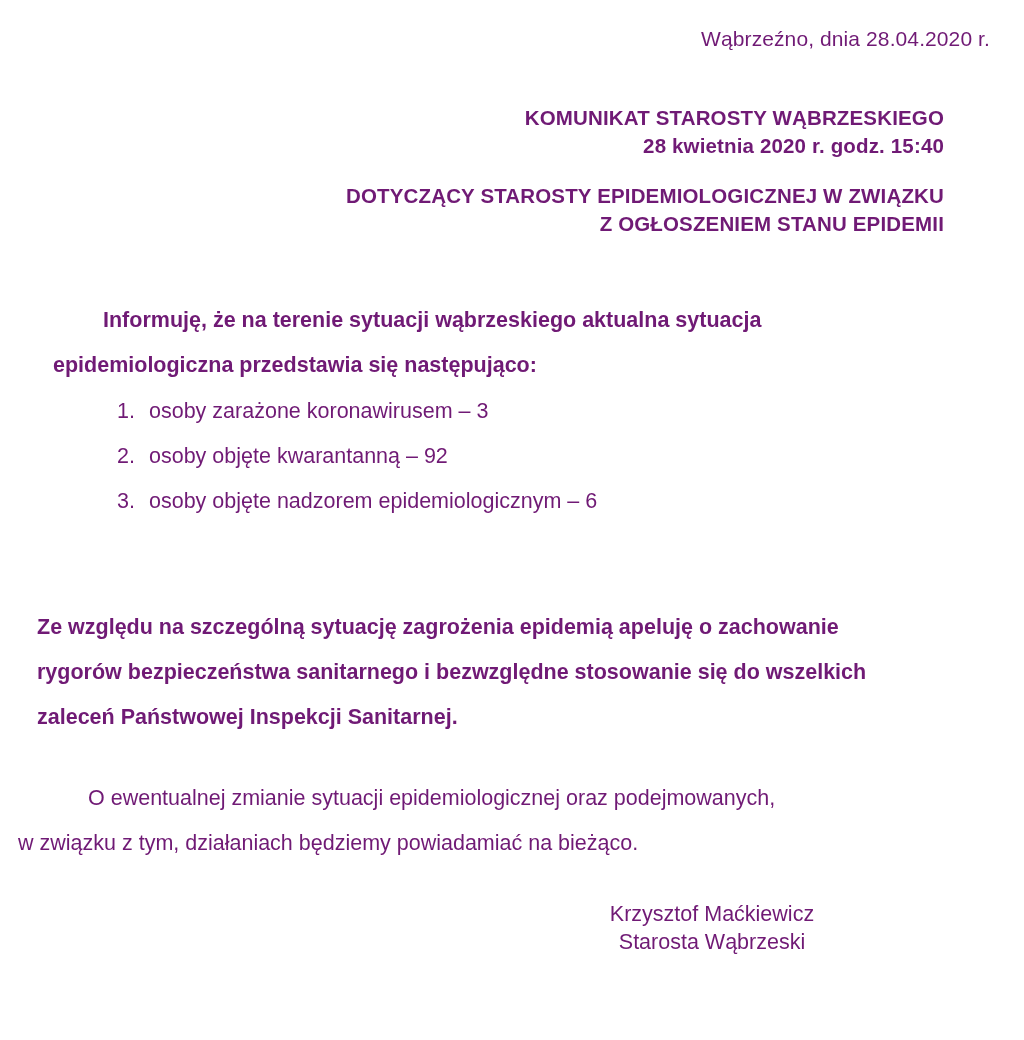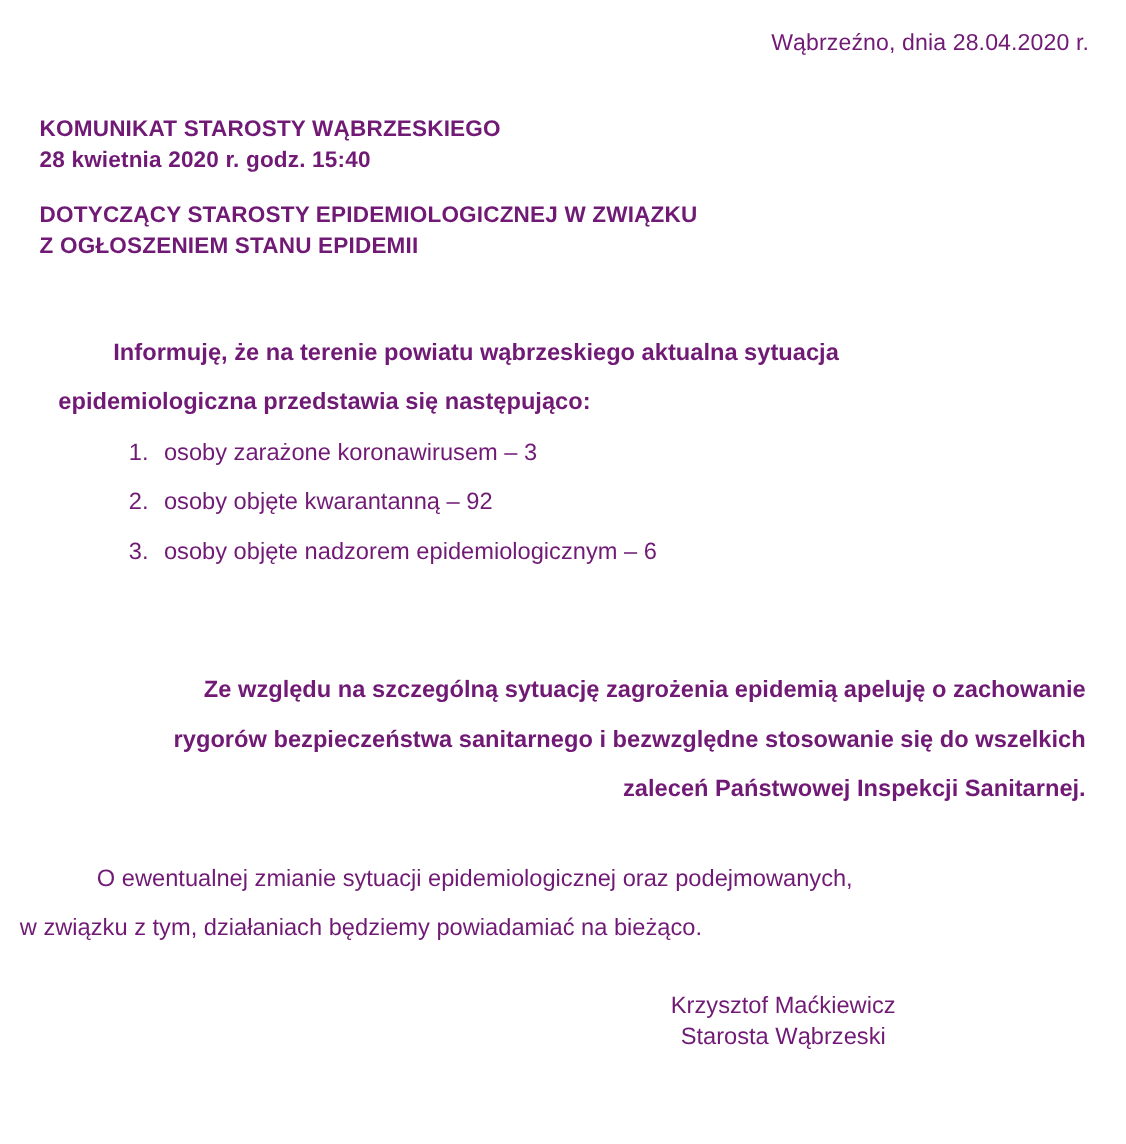--- a/index.html
+++ b/index.html
@@ -30,23 +30,22 @@
     letter-spacing: 0.1px;
     white-space: nowrap;
   }
 
   
   .title-block {
     position: absolute;
     top: 104px;
     left: 0;
     width: 944px;
-    text-align: left;
+    text-align: right;
     font-weight: bold;
-    padding-left: 36px;
   }
   .title-group-1 {
     font-size: 20.5px;
     line-height: 28px;
     letter-spacing: 0.15px;
   }
   .title-group-2 {
     margin-top: 22px;
     font-size: 20.5px;
     line-height: 28px;
@@ -94,21 +93,21 @@
   .stat-list li {
     padding-left: 8px;
   }
 
   
   #para-appeal {
     top: 605px;
     left: 37px;
     width: 950px;
     font-weight: bold;
-    text-align: right;
+    text-align: left;
     line-height: 45px;
   }
   #para-appeal .cline { display: block; white-space: nowrap; }
 
   
   #para-closing {
     top: 776px;
     left: 18px;
     width: 957px;
     font-weight: normal;
@@ -141,21 +140,21 @@
     <div class="title-group-1">
       <span class="title-line">KOMUNIKAT STAROSTY WĄBRZESKIEGO</span>
       <span class="title-line">28 kwietnia 2020 r. godz. 15:40</span>
     </div>
     <div class="title-group-2">
       <span class="title-line">DOTYCZĄCY STAROSTY EPIDEMIOLOGICZNEJ W ZWIĄZKU</span>
       <span class="title-line">Z OGŁOSZENIEM STANU EPIDEMII</span>
     </div>
   </div>
 
-  <div class="para para-justify" id="para-intro"><span>Informuję, że na terenie powiatu wąbrzeskiego aktualna sytuacja</span> <span class="last-line">epidemiologiczna przedstawia się następująco:</span></div>
+  <div class="para para-justify" id="para-intro"><span>Informuję, że na terenie sytuacji wąbrzeskiego aktualna sytuacja</span> <span class="last-line">epidemiologiczna przedstawia się następująco:</span></div>
 
   <ol class="stat-list">
     <li><span>osoby zarażone koronawirusem – 3</span></li>
     <li><span>osoby objęte kwarantanną – 92</span></li>
     <li><span>osoby objęte nadzorem epidemiologicznym – 6</span></li>
   </ol>
 
   <div class="para" id="para-appeal">
     <span class="cline">Ze względu na szczególną sytuację zagrożenia epidemią apeluję o zachowanie</span>
     <span class="cline">rygorów bezpieczeństwa sanitarnego i bezwzględne stosowanie się do wszelkich</span>

